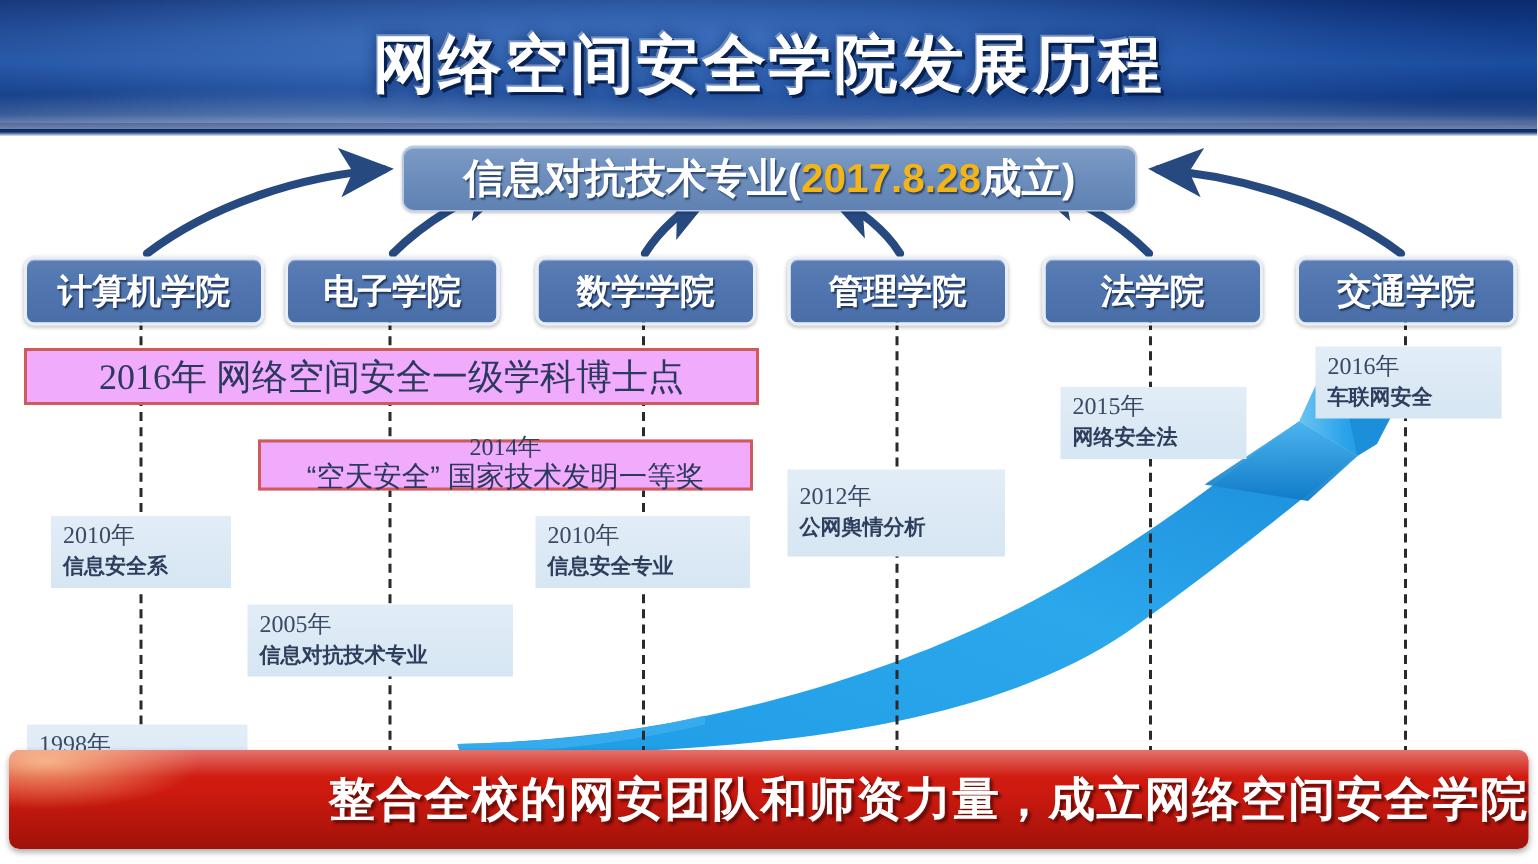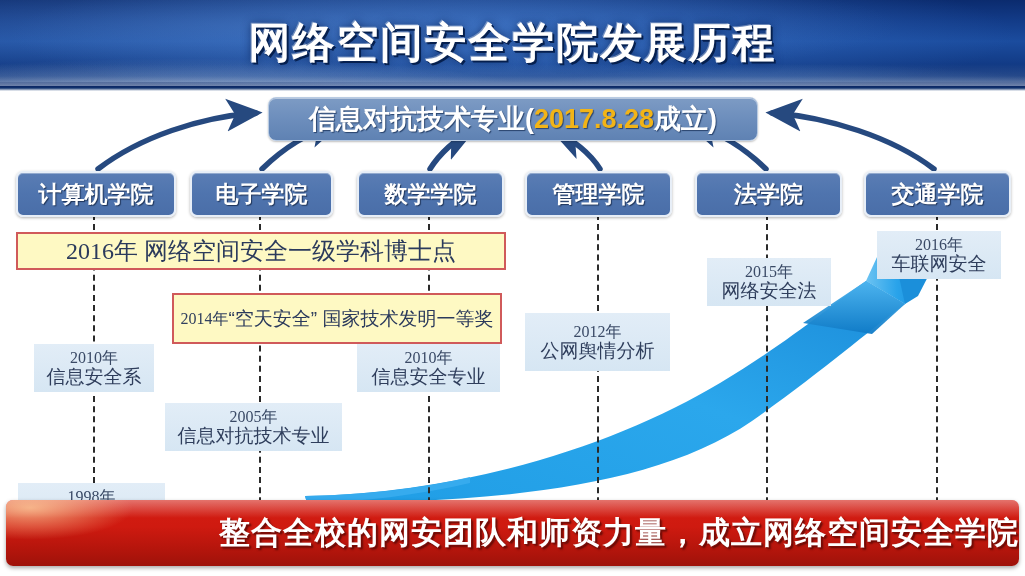--- a/index.html
+++ b/index.html
@@ -95,46 +95,46 @@
   }
 
   
   .tl{
     position:absolute;width:0;border-left:2px dashed #2a2a2a;
     z-index:1;
   }
 
   
   .redbox{
-    position:absolute;background:#fef9c3;border:2px solid #d05a5a;
+    position:absolute;background:#f0abfc;border:2px solid #d05a5a;
     display:flex;align-items:center;justify-content:center;
     z-index:5;box-sizing:border-box;
   }
   #milestone-2016-phd{left:16px;top:141px;width:490px;height:38px;}
   #milestone-2016-phd .txt{
     font-size:24px;color:#2b3a5c;white-space:nowrap;
     font-family:"Liberation Serif","DejaVu Serif",serif;
   }
-  #milestone-2014-award{left:172px;top:202px;width:330px;height:51px;}
+  #milestone-2014-award{left:172px;top:202px;width:330px;height:34px;flex-direction:column;}
   #milestone-2014-award .l1{font-size:16px;color:#31405f;font-family:"Liberation Serif","DejaVu Serif",serif;line-height:18px;}
   #milestone-2014-award .l2{font-size:19px;color:#2b3a5c;line-height:22px;white-space:nowrap;}
 
   
   .ebox{
     position:absolute;
     background:linear-gradient(180deg,#e2edf7 0%,#d6e6f3 100%);
-    display:flex;flex-direction:column;align-items:center;justify-content:center;
+    display:flex;flex-direction:column;align-items:flex-start;justify-content:center;
     z-index:4;box-sizing:border-box;padding:2px 8px;
   }
   .ebox .yr{
     font-size:16px;color:#3a4a66;line-height:18px;
     font-family:"Liberation Serif","DejaVu Serif",serif;
   }
   .ebox .nm{
-    font-size:19px;color:#2f3e5c;line-height:20px;white-space:nowrap;font-weight:400;
+    font-size:14px;color:#2f3e5c;line-height:20px;white-space:nowrap;font-weight:700;
   }
 
   
   #banner{
     position:absolute;left:6px;top:500px;width:1013px;height:66px;
     border-radius:7px;
     background:linear-gradient(180deg,#d41d12 0%,#cf1a10 40%,#b4150c 75%,#9e120a 100%);
     box-shadow:0 2px 4px rgba(0,0,0,.35);
     overflow:hidden;
     display:flex;align-items:center;justify-content:flex-end;

